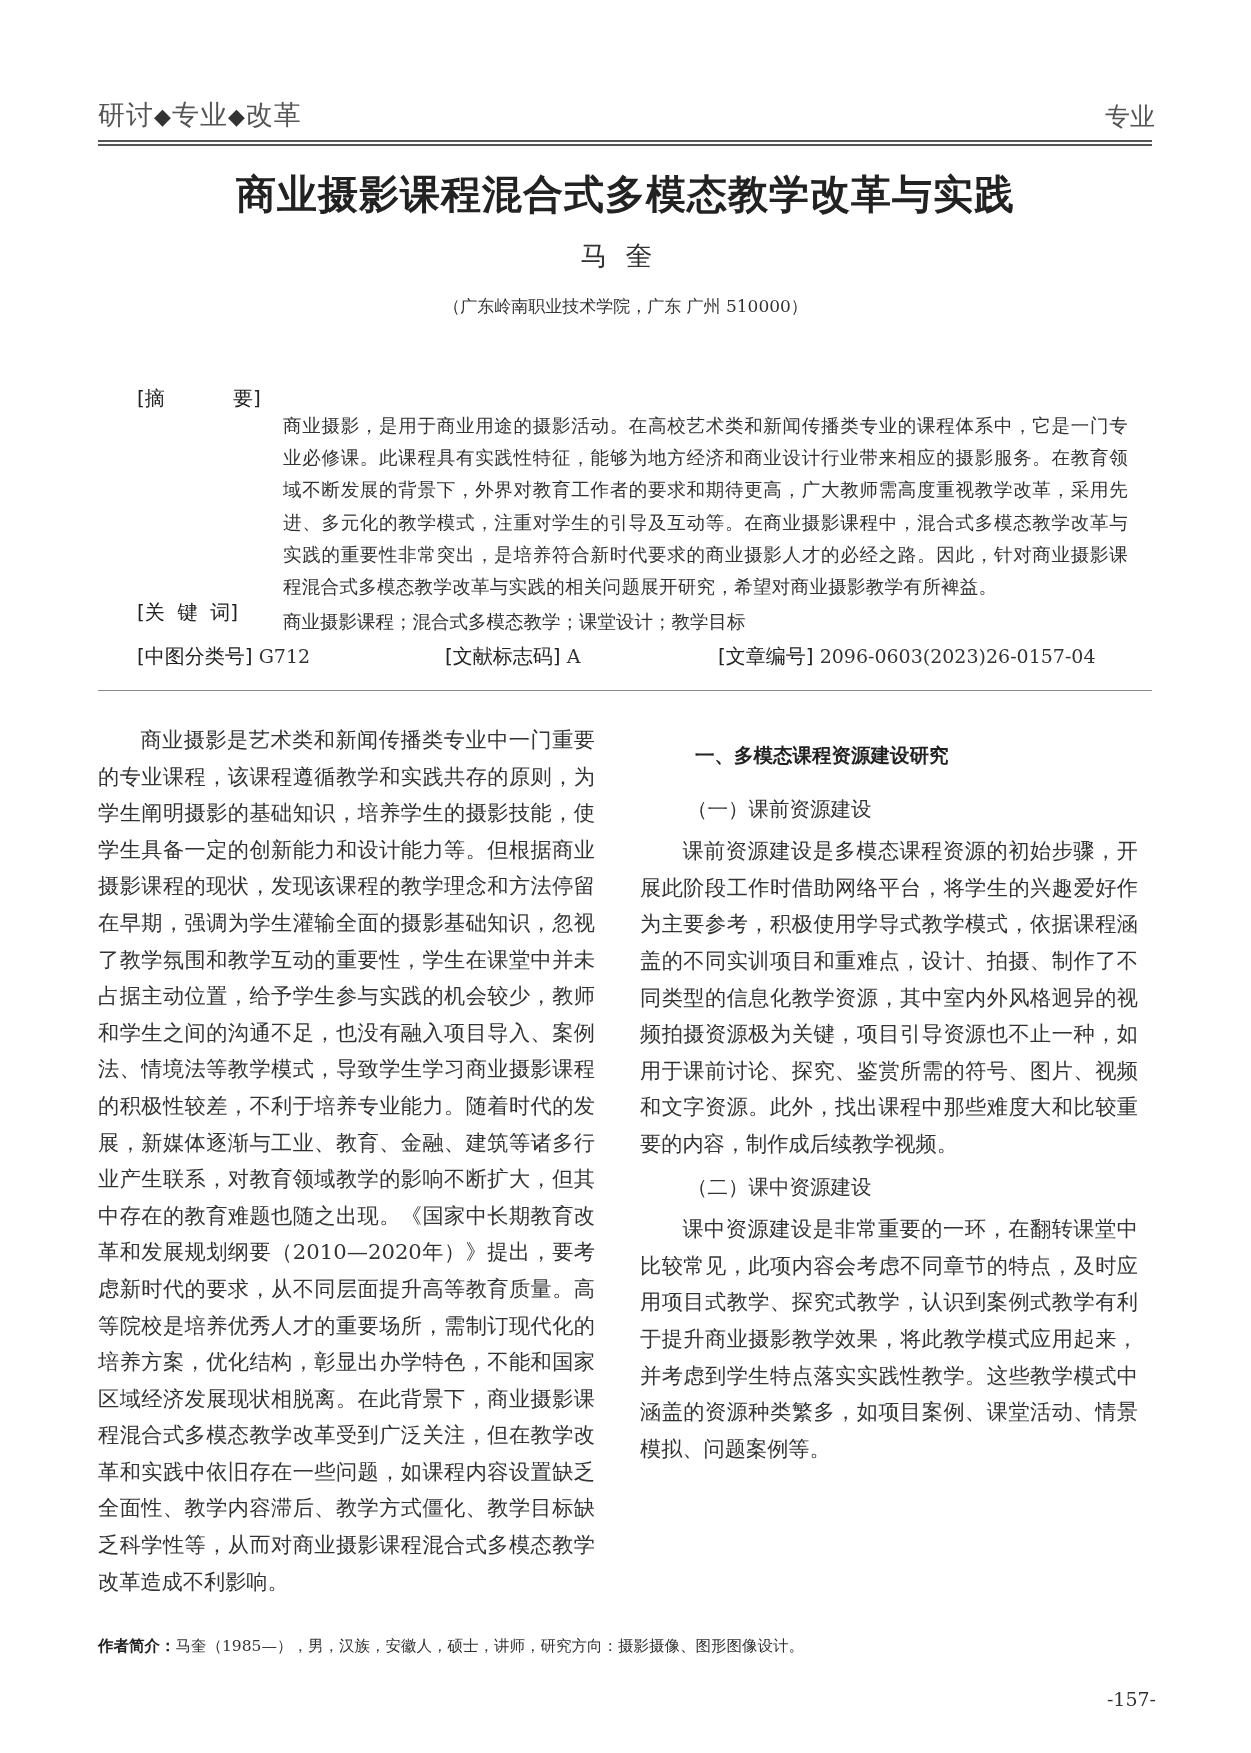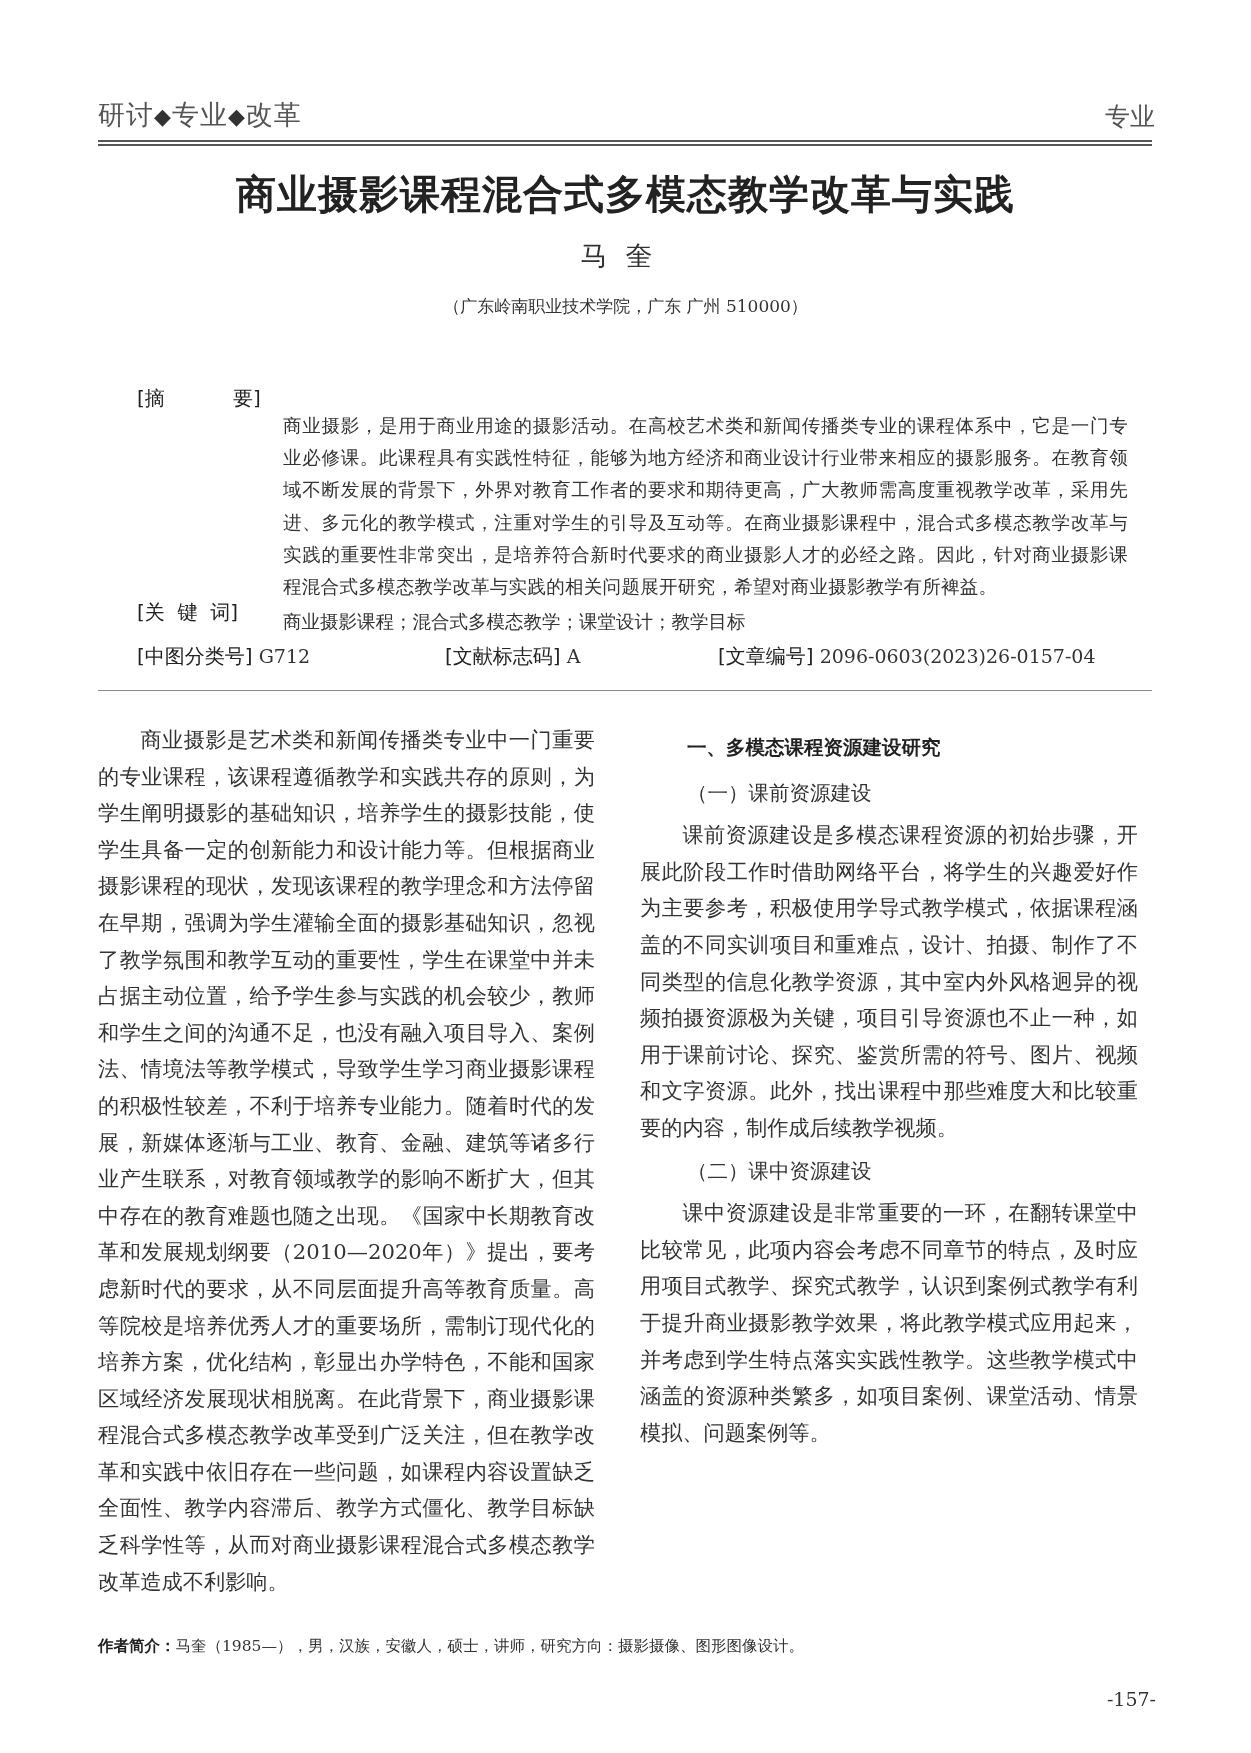--- a/index.html
+++ b/index.html
@@ -32,21 +32,21 @@
   .meta-clc { left: 137px; }
   .meta-doc { left: 445px; }
   .meta-art { left: 718px; }
   .rule-single { left: 98px; width: 1054px; top: 690px; height: 0; border-top: 1px solid #8a8a8a; }
 
   
   .col { top: 722px; width: 497px; font-size: 21.2px; line-height: 36.6px; color: #333; text-align: justify; }
   .col-left { left: 98px; }
   .col-right { left: 640px; width: 498px; }
   .col p { margin: 0; text-indent: 2em; }
-  .col .h1 { font-family: "DejaVu Sans", "Liberation Sans", sans-serif; font-weight: bold; font-size: 19.5px; text-indent: 2em; margin: 8px; color: #222; }
+  .col .h1 { font-family: "DejaVu Sans", "Liberation Sans", sans-serif; font-weight: bold; font-size: 19.5px; text-indent: 2em; margin: 16px; color: #222; }
   .col .h2 { text-indent: 2em; margin: 6px; font-size: 20.5px; }
 
   
   .footnote { left: 98px; top: 1634px; font-size: 15.5px; color: #333; line-height: 24px; white-space: nowrap; }
   .footnote .k { font-family: Liberation Mono, monospace; font-weight: bold; color: #222; }
   .pageno { right: 95px; top: 1685px; font-size: 19px; color: #333; line-height: 28px; }
 </style>
 </head>
 <body>
 

